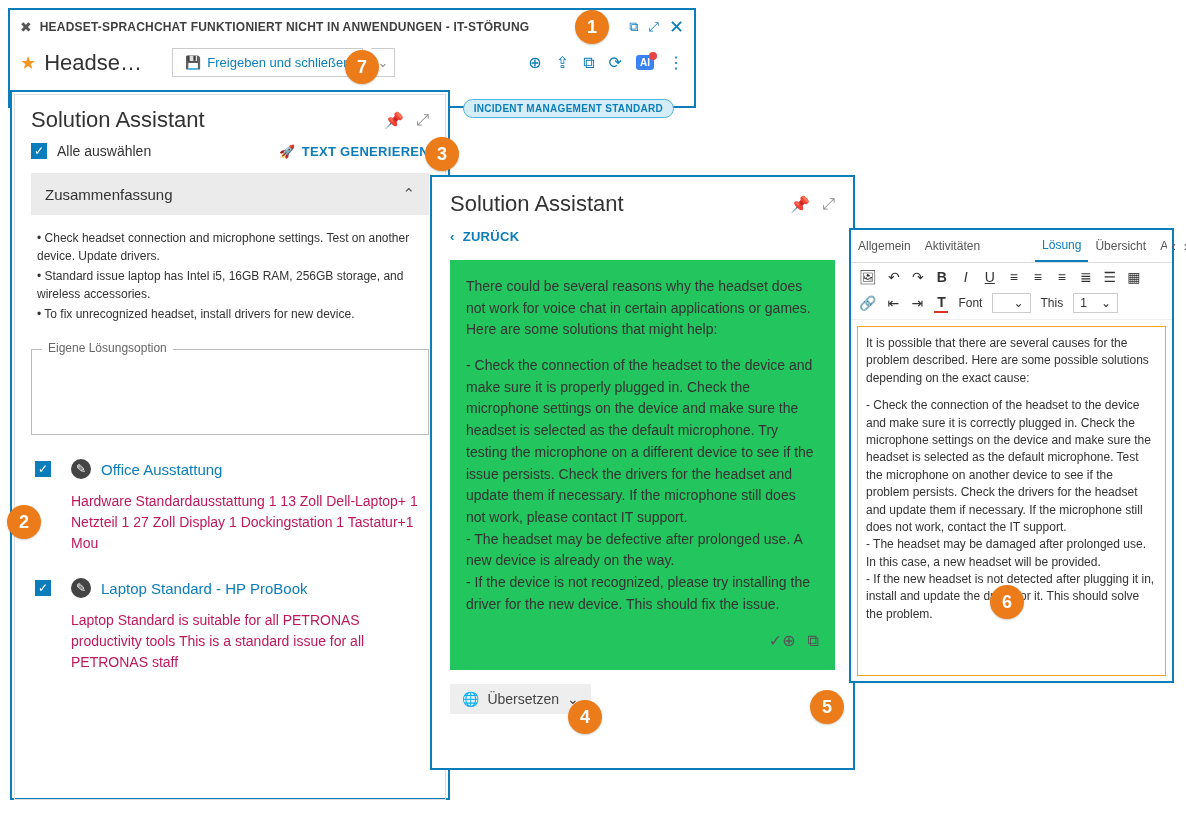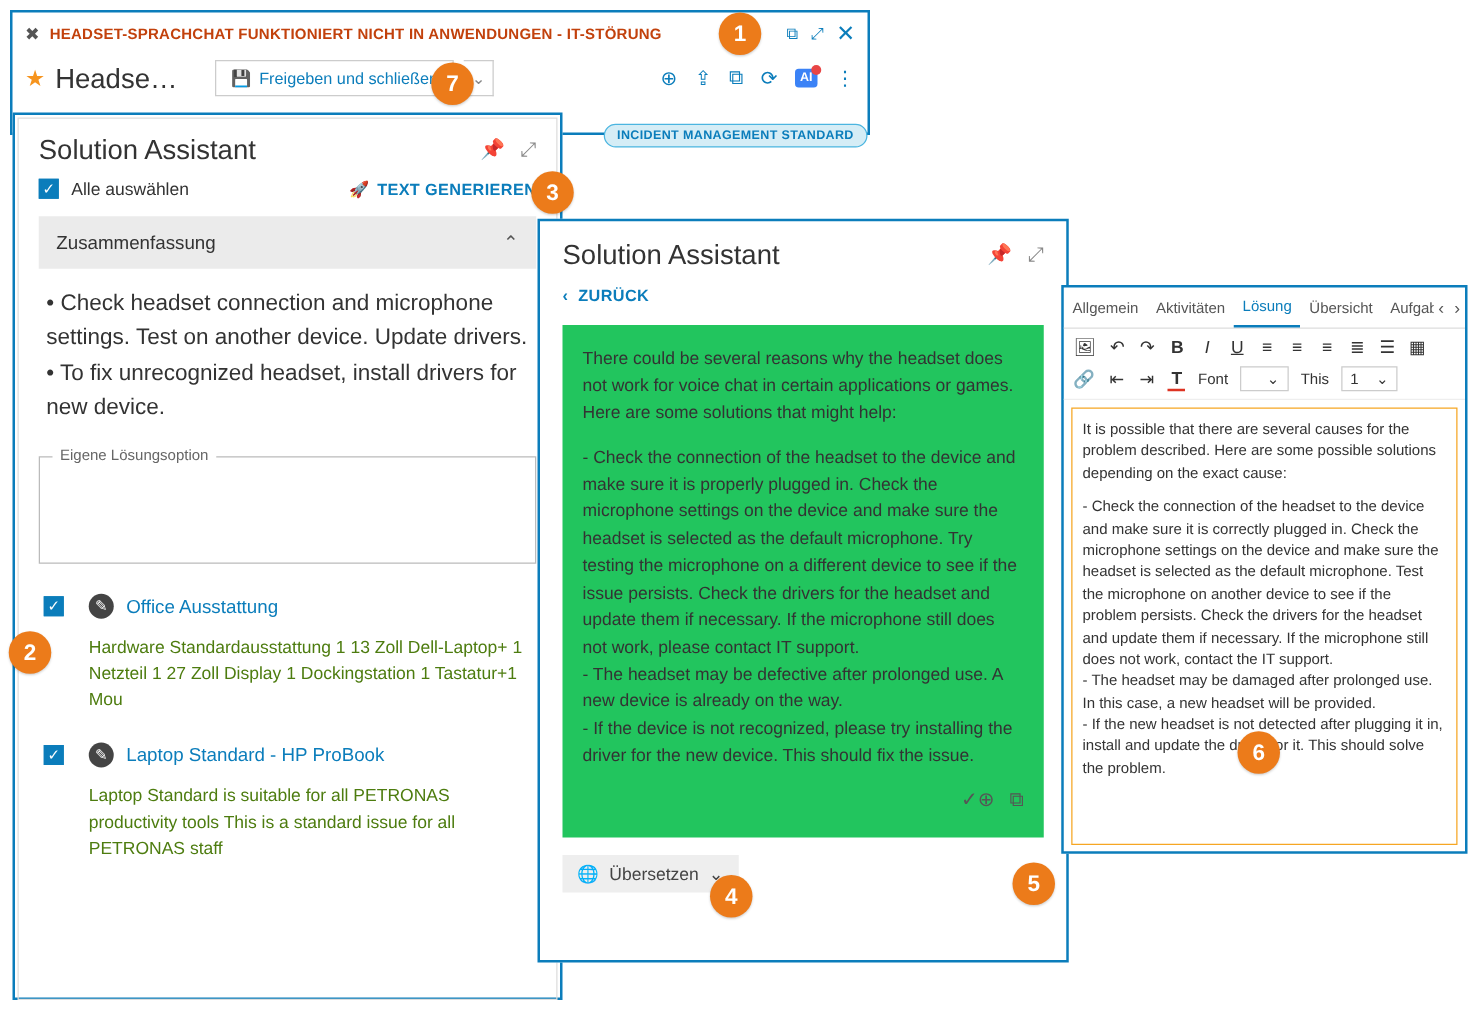--- a/index.html
+++ b/index.html
@@ -3,71 +3,71 @@
 <meta charset="utf-8">
 <style>
 * { box-sizing: border-box; margin: 0; padding: 0; }
 body { font-family: -apple-system, BlinkMacSystemFont, "Segoe UI", Arial, sans-serif; font-size: 13px; color: #333; background: #fff; position: relative; width: 1186px; height: 815px; }
 
 .panel { position: absolute; background: #fff; border: 2px solid #0b7dbb; }
 
 
 .p1 { left: 8px; top: 8px; width: 688px; height: 100px; }
 .p1-titlebar { display: flex; align-items: center; padding: 6px 10px; gap: 8px; }
-.p1-titlebar .title { font-size: 12px; font-weight: 600; color: #c2410c; letter-spacing: .2px; flex: 1; }
+.p1-titlebar .title { font-size: 12px; font-weight: 600; color: #404040; letter-spacing: .2px; flex: 1; }
 .p1-titlebar .right-icons { display: flex; gap: 10px; align-items: center; }
 .p1-toolbar { display: flex; align-items: center; padding: 4px 10px 8px 10px; gap: 8px; }
 .star-icon { color: #f6941e; font-size: 18px; }
 .heading-trunc { font-size: 22px; color: #333; font-weight: 400; white-space: nowrap; overflow: hidden; text-overflow: ellipsis; width: 120px; }
 .save-btn { border: 1px solid #ccc; background: #fff; padding: 6px 12px; display: flex; align-items: center; gap: 6px; font-size: 13px; color: #0b7dbb; cursor: pointer; }
 .save-btn .disk { color: #0b7dbb; }
 .toolbar-spacer { flex: 1; }
 .toolbar-icons { display: flex; gap: 14px; align-items: center; }
 .toolbar-icons .ic { color: #0b7dbb; font-size: 16px; cursor: pointer; position: relative; }
 .ai-badge { position: relative; background: #3b82f6; color: #fff; font-size: 10px; font-weight: 700; padding: 2px 4px; border-radius: 3px; }
 .ai-badge::after { content: ''; position: absolute; top: -3px; right: -3px; width: 8px; height: 8px; background: #e84545; border-radius: 50%; }
-.pill { position: absolute; right: 0; bottom: -12px; background: #d5edf6; border: 1px solid #4bb5e0; color: #0b7dbb; font-size: 10px; font-weight: 700; padding: 3px 10px; border-radius: 12px; letter-spacing: .3px; }
+.pill { position: absolute; right: 20px; bottom: -12px; background: #d5edf6; border: 1px solid #4bb5e0; color: #0b7dbb; font-size: 10px; font-weight: 700; padding: 3px 10px; border-radius: 12px; letter-spacing: .3px; }
 
 
 .p2 { left: 10px; top: 90px; width: 440px; height: 710px; border: 2px solid #0b7dbb; }
 .p2-inner { padding: 12px 16px 16px 16px; height: 100%; overflow: hidden; border: 1px solid #ddd; margin: 2px; }
 .sa-title { font-size: 22px; color: #333; margin-bottom: 10px; display: flex; align-items: center; }
 .sa-title .flex1 { flex: 1; }
 .sa-title .ic { color: #888; font-size: 16px; margin-left: 12px; cursor: pointer; }
 .sa-row { display: flex; align-items: center; margin: 10px 0 14px 0; }
 .chk { width: 16px; height: 16px; border: 2px solid #0b7dbb; background: #0b7dbb; display: inline-flex; align-items: center; justify-content: center; color: #fff; font-size: 12px; margin-right: 10px; cursor: pointer; }
 .sa-row .lbl { font-size: 14px; color: #333; }
 .gen-link { margin-left: auto; color: #0b7dbb; font-weight: 700; font-size: 13px; letter-spacing: .3px; cursor: pointer; display: flex; align-items: center; gap: 6px; }
 .summary-hdr { background: #ebebeb; padding: 12px 14px; font-size: 15px; color: #333; display: flex; align-items: flex-end; cursor: pointer; gap: 12px; }
 .summary-hdr .chev { margin-left: auto; color: #555; }
-.summary-body { padding: 14px 6px; font-size: 18px; color: #333; line-height: 1.5; }
+.summary-body { padding: 14px 6px; font-size: 12px; color: #333; line-height: 1.5; }
 .summary-body p { margin-bottom: 2px; }
 .own-sol { border: 1px solid #bbb; margin-top: 10px; position: relative; height: 86px; padding: 8px; }
 .own-sol .legend { position: absolute; top: -9px; left: 10px; background: #fff; padding: 0 6px; font-size: 12px; color: #666; }
 .kb-item { margin-top: 24px; padding: 0 4px; }
 .kb-item .kb-head { display: flex; align-items: center; gap: 10px; }
 .kb-item .kb-icon { width: 20px; height: 20px; border-radius: 50%; background: #444; color: #fff; display: inline-flex; align-items: center; justify-content: center; font-size: 12px; }
 .kb-item .kb-title { color: #0b7dbb; font-size: 15px; cursor: pointer; }
-.kb-item .kb-desc { margin: 12px 0 0 36px; color: #4d7c0f; font-size: 14px; line-height: 1.5; }
+.kb-item .kb-desc { margin: 12px 0 0 36px; color: #be185d; font-size: 14px; line-height: 1.5; }
 
 
 .p3 { left: 430px; top: 175px; width: 425px; height: 595px; }
 .p3-inner { padding: 14px 18px; }
 .back-link { color: #0b7dbb; font-weight: 700; font-size: 13px; letter-spacing: .3px; cursor: pointer; display: flex; align-items: center; gap: 8px; margin: 12px 0 16px 0; }
 .gen-box { background: #22c55e; padding: 16px; font-size: 14px; color: #333; line-height: 1.55; position: relative; }
 .gen-box p { margin-bottom: 14px; }
 .gen-box .actions { display: flex; justify-content: flex-end; gap: 12px; margin-top: 6px; }
 .gen-box .actions .ic { color: #555; font-size: 16px; cursor: pointer; }
 .translate-btn { margin-top: 14px; background: #eee; border: none; padding: 7px 12px; font-size: 14px; color: #444; cursor: pointer; display: inline-flex; align-items: center; gap: 8px; }
 
 
 .p4 { left: 849px; top: 228px; width: 325px; height: 455px; }
 .p4-tabs { display: flex; border-bottom: 1px solid #ddd; font-size: 12px; color: #555; align-items: center; }
 .p4-tabs .tab { padding: 8px 7px; cursor: pointer; white-space: nowrap; }
-.p4-tabs .tab.active { color: #0b7dbb; border-bottom: 2px solid #0b7dbb; }
+.p4-tabs .tab.active { color: #0b7dbb; border-bottom: 2px solid #0b7dbb; margin-left: 48px; }
 .p4-tabs .nav { padding: 6px 4px; cursor: pointer; font-size: 14px; }
 .rt-toolbar { padding: 6px 8px; display: flex; flex-wrap: wrap; gap: 8px 10px; align-items: center; border-bottom: 1px solid #eee; }
 .rt-toolbar .ic { color: #333; font-size: 14px; cursor: pointer; min-width: 14px; text-align: center; }
 .rt-toolbar .t-red { border-bottom: 2px solid #d32; padding-bottom: 1px; font-weight: 700; }
 .rt-toolbar .sel { border: 1px solid #ccc; padding: 2px 6px; font-size: 12px; display: inline-flex; align-items: center; gap: 14px; cursor: pointer; }
 .rt-toolbar .lbl { font-size: 12px; }
 .editor-body { margin: 6px; border: 1px solid #f6a623; padding: 8px; font-size: 12px; color: #333; line-height: 1.45; height: 350px; overflow: hidden; }
 .editor-body p { margin-bottom: 10px; }
 
 
@@ -121,20 +121,21 @@
         <span>🚀</span>
         <span>TEXT GENERIEREN</span>
       </span>
     </div>
     <div class="summary-hdr">
       <span>Zusammenfassung</span>
       <span class="chev">⌃</span>
     </div>
     <div class="summary-body">
       <p>• Check headset connection and microphone settings. Test on another device. Update drivers.</p>
+      <p>• Standard issue laptop has Intel i5, 16GB RAM, 256GB storage, and wireless accessories.</p>
       <p>• To fix unrecognized headset, install drivers for new device.</p>
     </div>
     <div class="own-sol">
       <span class="legend">Eigene Lösungsoption</span>
     </div>
 
     <div class="kb-item">
       <div class="kb-head">
         <span class="chk">✓</span>
         <span class="kb-icon">✎</span>

